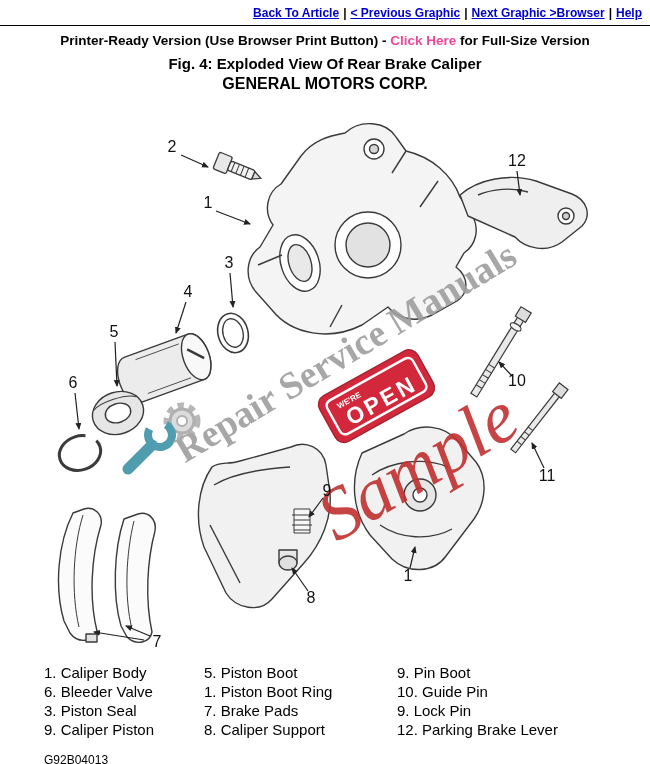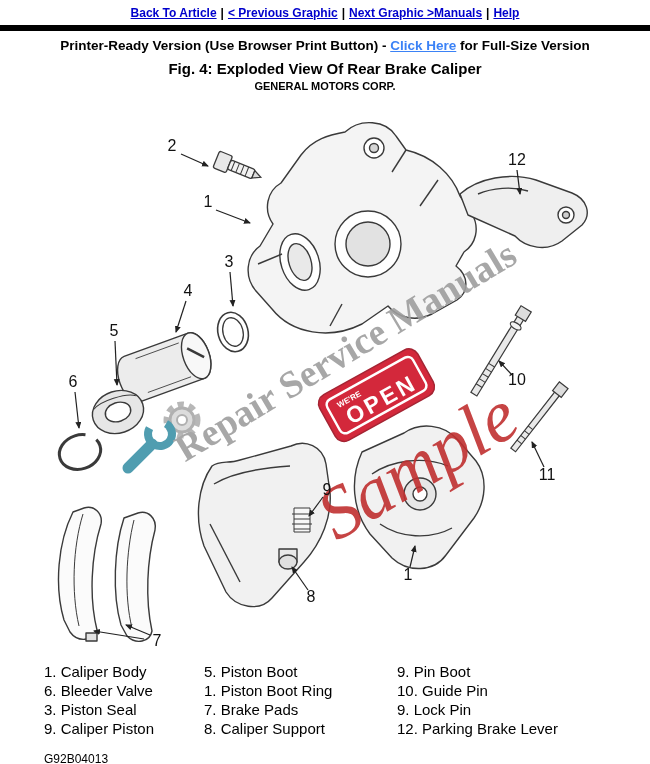--- a/index.html
+++ b/index.html
@@ -1,42 +1,42 @@
 <!DOCTYPE html>
 <html><head>
 <meta charset="utf-8">
 <style>
   html,body{margin:0;padding:0;background:#ffffff;}
   body{width:650px;height:764px;font-family:"Liberation Sans",sans-serif;color:#000;overflow:hidden;}
   a{cursor:pointer;}
-  .topnav{display:flex;justify-content:center;align-items:center;
+  .topnav{display:flex;justify-content:flex-end;align-items:center;
           padding:6px 8px 5px 8px;font-size:12px;font-weight:bold;
-          border-bottom:6px solid #000000;}
+          border-bottom:1px solid #000000;}
   .topnav a{color:#0000cc;text-decoration:underline;}
   .sep{color:#000;margin:0 4px;}
   .title-line{text-align:center;font-size:13.5px;font-weight:bold;margin-top:7px;}
-  .title-line a{color:#3b82f6;text-decoration:underline;margin-top:45px;}
+  .title-line a{color:#ec4899;margin-top:45px;}
   .fig-caption{text-align:center;font-size:15px;font-weight:bold;margin-top:7px;}
-  .manufacturer{text-align:center;font-size:11px;font-weight:bold;margin-top:3px;}
+  .manufacturer{text-align:center;font-size:16px;font-weight:bold;margin-top:3px;}
   svg.diagram{display:block;margin-top:2px;}
   .legend{display:flex;padding-left:44px;font-size:15px;margin-top:0;}
   .legend .col{line-height:19px;}
   .legend .col1{width:160px;}
   .legend .col2{width:193px;}
   .doc-code{margin:14px 0 0 44px;font-size:12px;text-decoration:underline;}
 </style>
 </head>
 <body>
 
 <div class="topnav">
   <div class="nav-left">
     <a>Back To Article</a><span class="sep">|</span><a>&lt; Previous Graphic</a><span class="sep">|</span><a>Next Graphic &gt;</a>
   </div>
   <div class="nav-right">
-    <a>Manuals</a><span class="sep">|</span><a>Help</a>
+    <a>Browser</a><span class="sep">|</span><a>Help</a>
   </div>
 </div>
 
 <div class="title-line">
   <span>Printer-Ready Version (Use Browser Print Button) - </span><a>Click Here</a><span> for Full-Size Version</span>
 </div>
 
 <div class="fig-caption">Fig. 4: Exploded View Of Rear Brake Caliper</div>
 <div class="manufacturer">GENERAL MOTORS CORP.</div>
 

